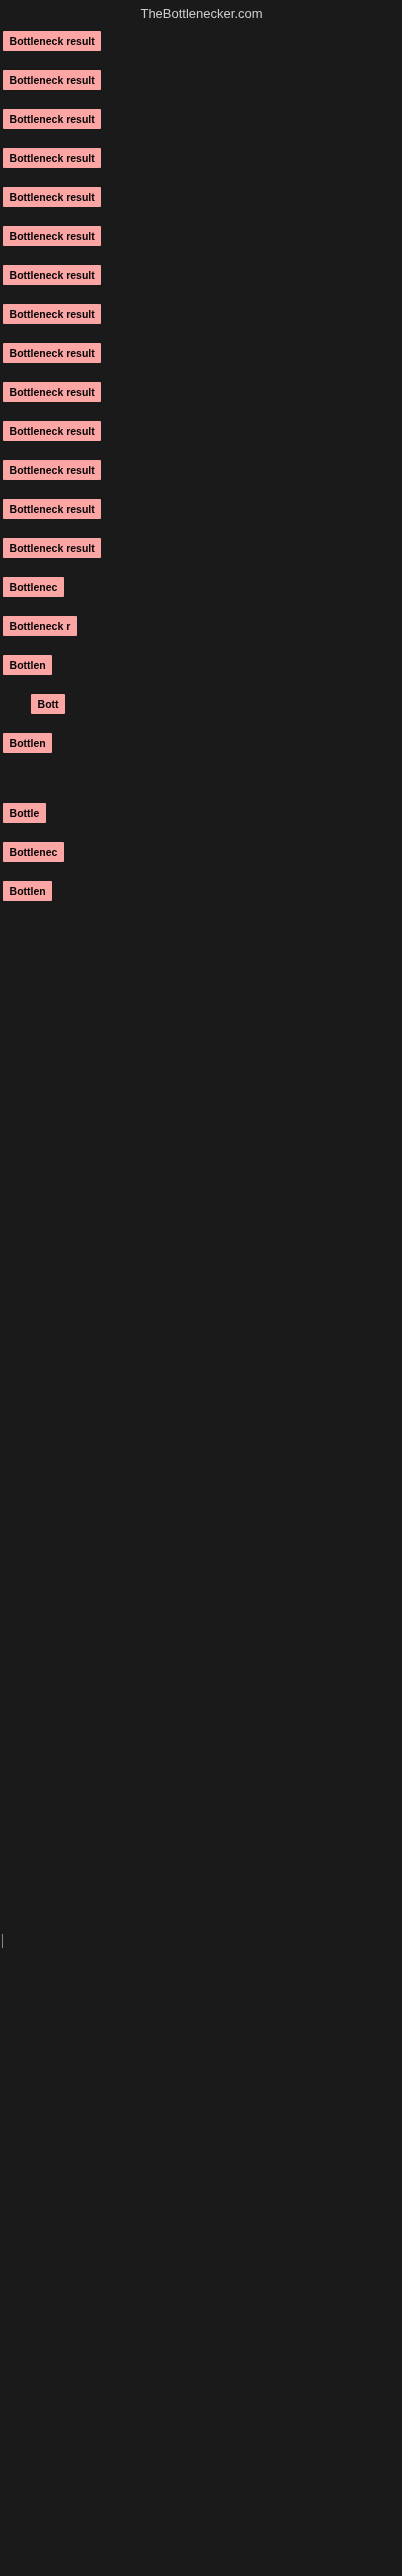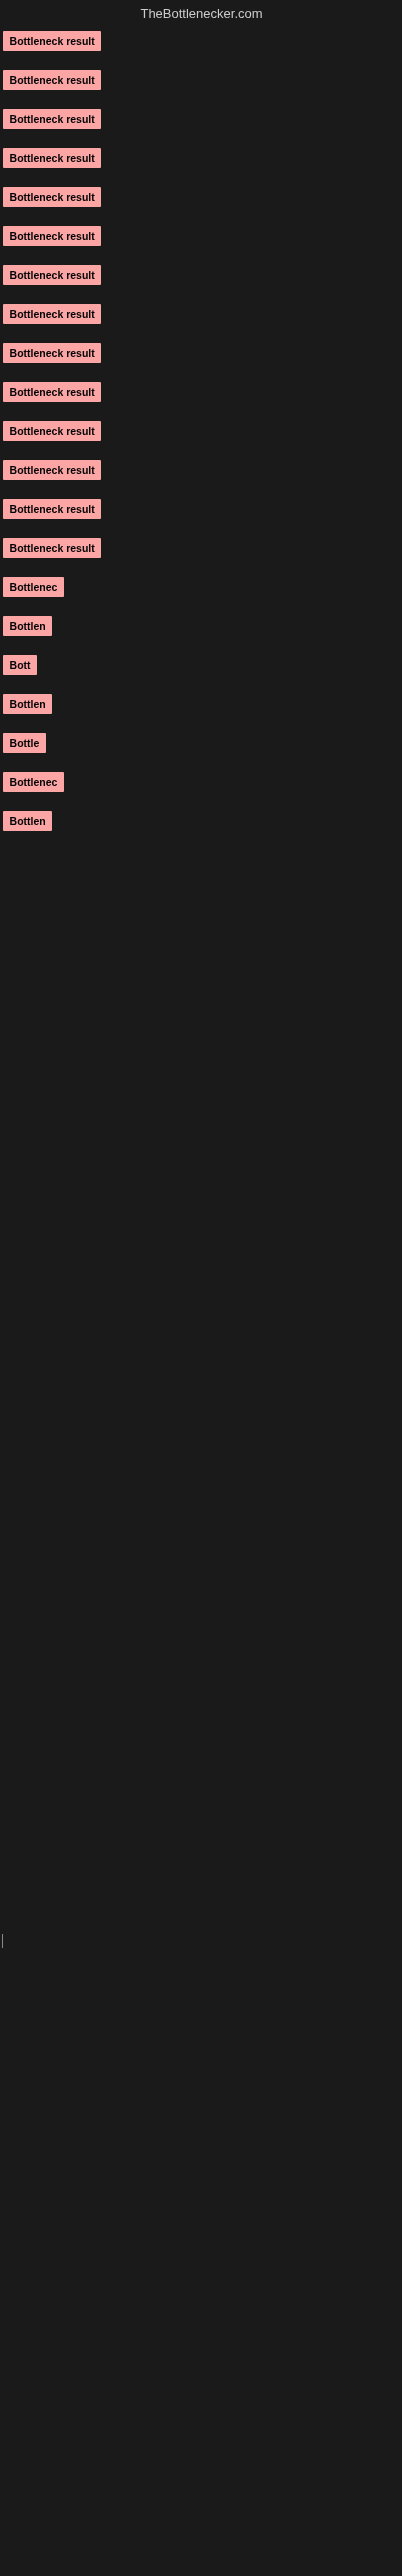--- a/index.html
+++ b/index.html
@@ -58,22 +58,23 @@
     <div class="bottleneck-item"><div class="bottleneck-badge" style="max-width: 113px;">Bottleneck result</div></div>
     <div class="bottleneck-item"><div class="bottleneck-badge" style="max-width: 113px;">Bottleneck result</div></div>
     <div class="bottleneck-item"><div class="bottleneck-badge" style="max-width: 113px;">Bottleneck result</div></div>
     <div class="bottleneck-item"><div class="bottleneck-badge" style="max-width: 113px;">Bottleneck result</div></div>
     <div class="bottleneck-item"><div class="bottleneck-badge" style="max-width: 113px;">Bottleneck result</div></div>
     <div class="bottleneck-item"><div class="bottleneck-badge" style="max-width: 113px;">Bottleneck result</div></div>
     <div class="bottleneck-item"><div class="bottleneck-badge" style="max-width: 113px;">Bottleneck result</div></div>
     <div class="bottleneck-item"><div class="bottleneck-badge" style="max-width: 113px;">Bottleneck result</div></div>
     <div class="bottleneck-item"><div class="bottleneck-badge" style="max-width: 113px;">Bottleneck result</div></div>
     <div class="bottleneck-item"><div class="bottleneck-badge" style="max-width: 66px;">Bottlenec</div></div>
+    <div class="bottleneck-item"><div class="bottleneck-badge" style="max-width: 77px;">Bottleneck r</div></div>
     <div class="bottleneck-item"><div class="bottleneck-badge" style="max-width: 55px;">Bottlen</div></div>
-    <div class="bottleneck-item"><div class="bottleneck-badge" style="max-width: 35px;">Bott</div></div>
+    <div class="bottleneck-item"><div class="bottleneck-badge" style="max-width: 35px; margin-left: 28px;">Bott</div></div>
     <div class="bottleneck-item"><div class="bottleneck-badge" style="max-width: 55px;">Bottlen</div></div>
-    <div class="bottleneck-item"><div class="bottleneck-badge" style="max-width: 45px;">Bottle</div></div>
+    <div class="bottleneck-item"><div class="bottleneck-badge" style="max-width: 45px; margin-top: 31px;">Bottle</div></div>
     <div class="bottleneck-item"><div class="bottleneck-badge" style="max-width: 66px;">Bottlenec</div></div>
     <div class="bottleneck-item"><div class="bottleneck-badge" style="max-width: 55px;">Bottlen</div></div>
   </div>
 
 <div class="page-cursor"></div>
 
 
 </body></html>

